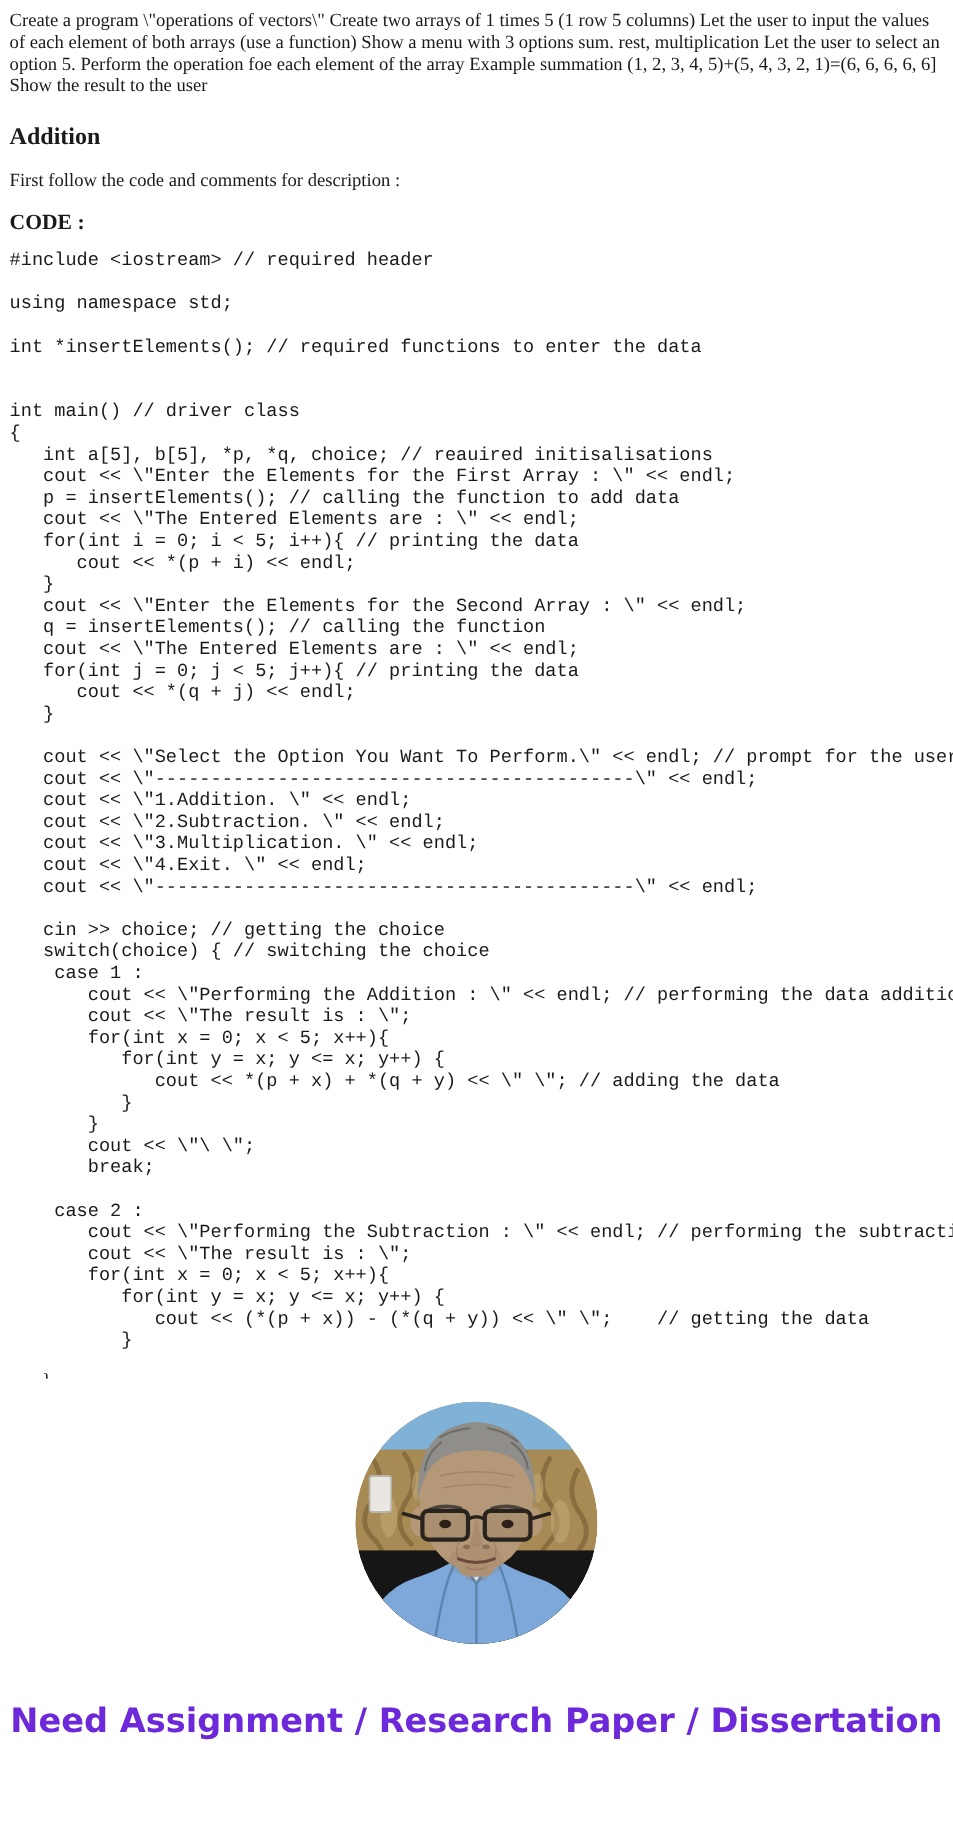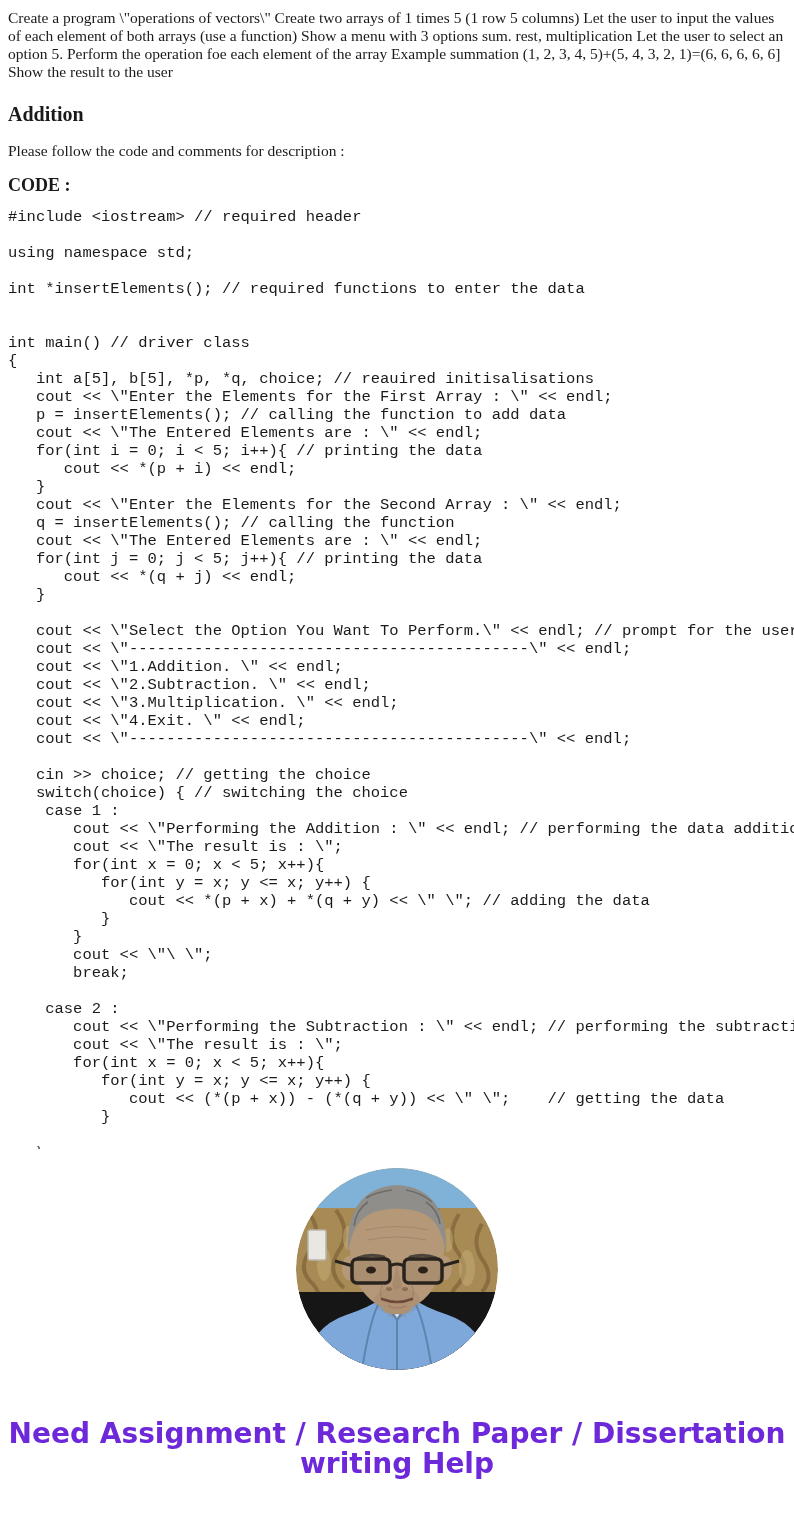--- a/index.html
+++ b/index.html
@@ -66,21 +66,21 @@
     color: #6d28d9;
   }
 </style>
 </head>
 <body>
 
 <div class="question">Create a program \"operations of vectors\" Create two arrays of 1 times 5 (1 row 5 columns) Let the user to input the values of each element of both arrays (use a function) Show a menu with 3 options sum. rest, multiplication Let the user to select an option 5. Perform the operation foe each element of the array Example summation (1, 2, 3, 4, 5)+(5, 4, 3, 2, 1)=(6, 6, 6, 6, 6] Show the result to the user</div>
 
 <div class="solution-heading">Addition</div>
 
-<div class="solution-intro">Please follow the code and comments for description :</div>
+<div class="solution-intro">First follow the code and comments for description :</div>
 
 <div class="code-label">CODE :</div>
 
 <div class="code-block">#include &lt;iostream&gt; // required header
 
 using namespace std;
 
 int *insertElements(); // required functions to enter the data
 
 
@@ -220,14 +220,13 @@
 
       <path d="M86,131 Q101,137 116,131" fill="none" stroke="#6f4a3c" stroke-width="2.5" stroke-linecap="round"></path>
       <path d="M92,138 Q101,142 110,138" fill="none" stroke="#9c6f60" stroke-width="1.6" opacity="0.6"></path>
       <path d="M92,147 Q101,151 110,147" fill="none" stroke-width="1.2" opacity="0.4" stroke="#91735a"></path>
     </g>
   </svg>
 </div>
 
 <div class="footer">
   <div>Need Assignment / Research Paper / Dissertation</div>
-  <div>writing Help</div>
 </div>
 
 </body></html>

